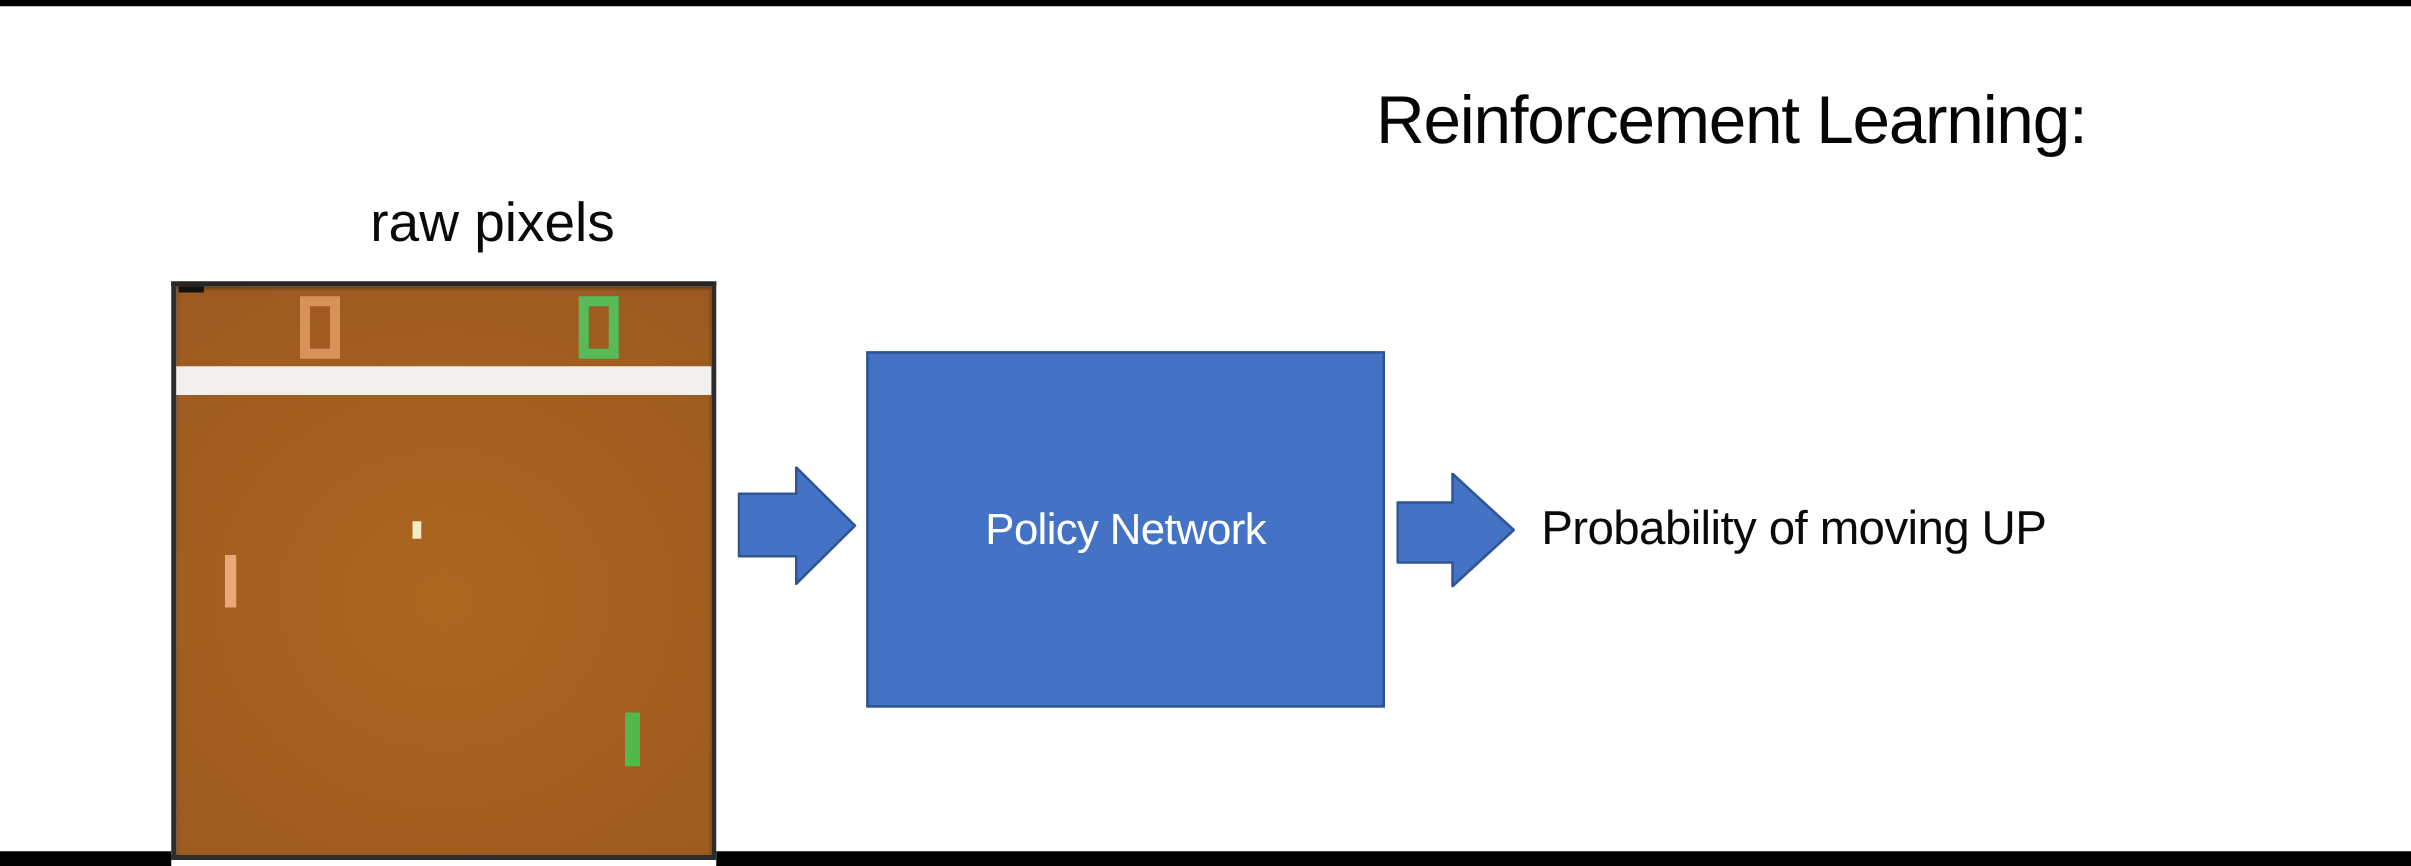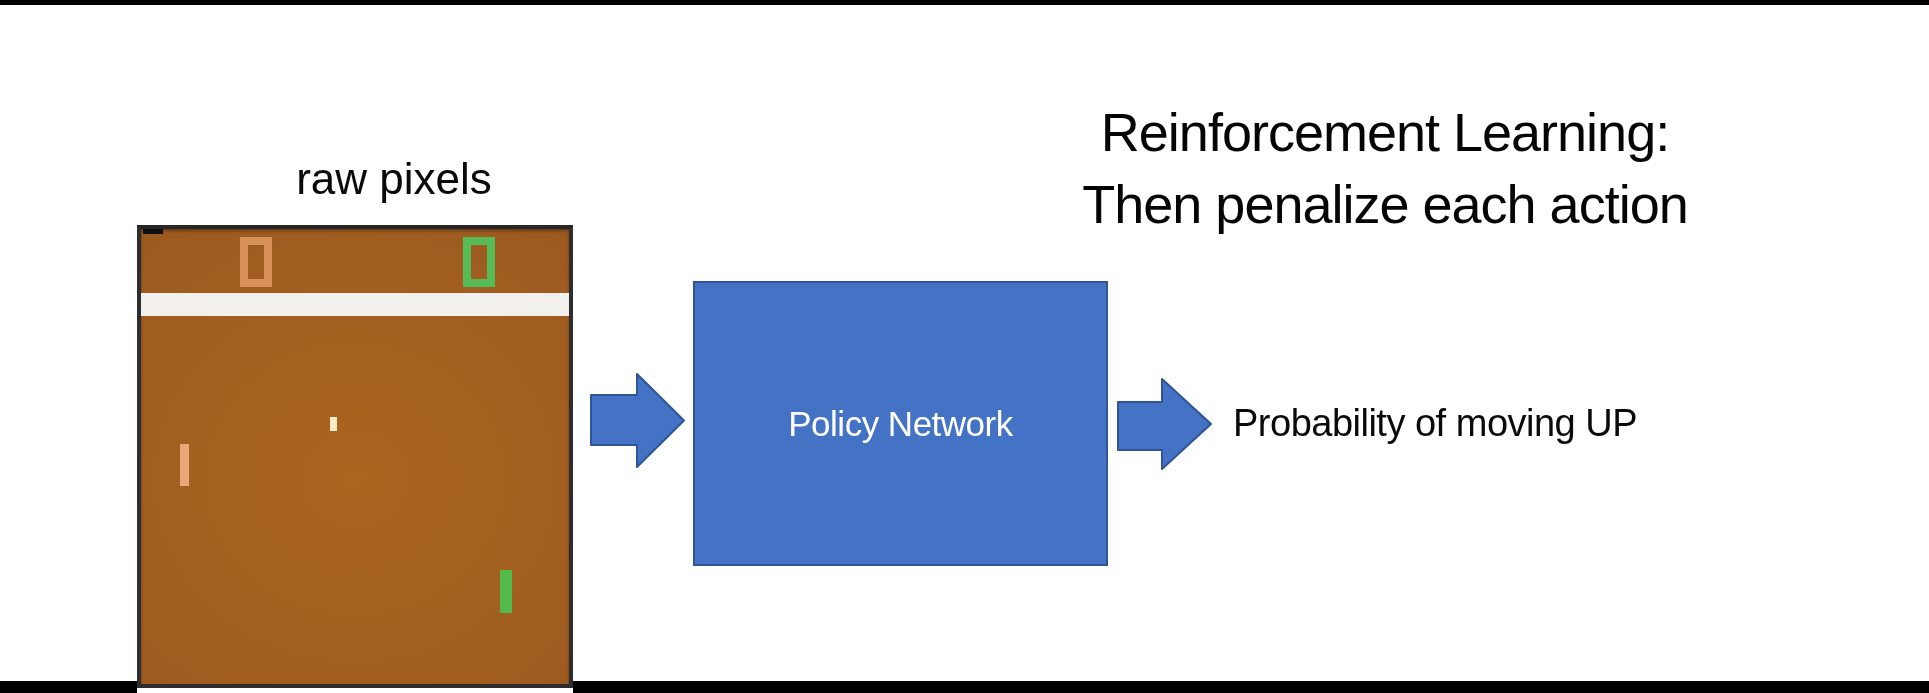--- a/index.html
+++ b/index.html
@@ -29,21 +29,21 @@
   .paddle-green{position:absolute;left:359px;top:341px;width:12px;height:43px;background:#52b94b;}
 
   
   .raw-pixels{
     position:absolute;left:176px;top:154px;width:436px;
     text-align:center;font-size:44px;color:#0a0a0a;white-space:nowrap;
   }
   .title{
     position:absolute;left:845px;top:60px;width:1080px;
     text-align:center;font-size:54px;line-height:72px;color:#050505;
-    letter-spacing:-1px;white-space:nowrap;margin-top:36px;
+    letter-spacing:-1px;white-space:nowrap;
   }
   .prob-label{
     position:absolute;left:1233px;top:402px;
     font-size:38px;color:#0a0a0a;letter-spacing:-0.5px;white-space:nowrap;text-align:right;
   }
 
   
   .policy-box{
     position:absolute;left:693px;top:281px;width:415px;height:285px;
     box-sizing:border-box;background:#4472c4;border:2px solid #2f5597;
@@ -62,21 +62,20 @@
 <div class="stage">
 
   <div class="bar bar-top"></div>
   <div class="bar bar-bottom"></div>
   <div class="bar-mask"></div>
 
   <div class="raw-pixels">raw pixels</div>
 
   <div class="title">
     <div>Reinforcement Learning:</div>
-    <div>Then penalize each action</div>
   </div>
 
   <div class="game">
     <div class="dash"></div>
     <div class="score score-left" title="0"></div>
     <div class="score score-right" title="0"></div>
     <div class="midline"></div>
     <div class="paddle-orange"></div>
     <div class="ball"></div>
     <div class="paddle-green"></div>

